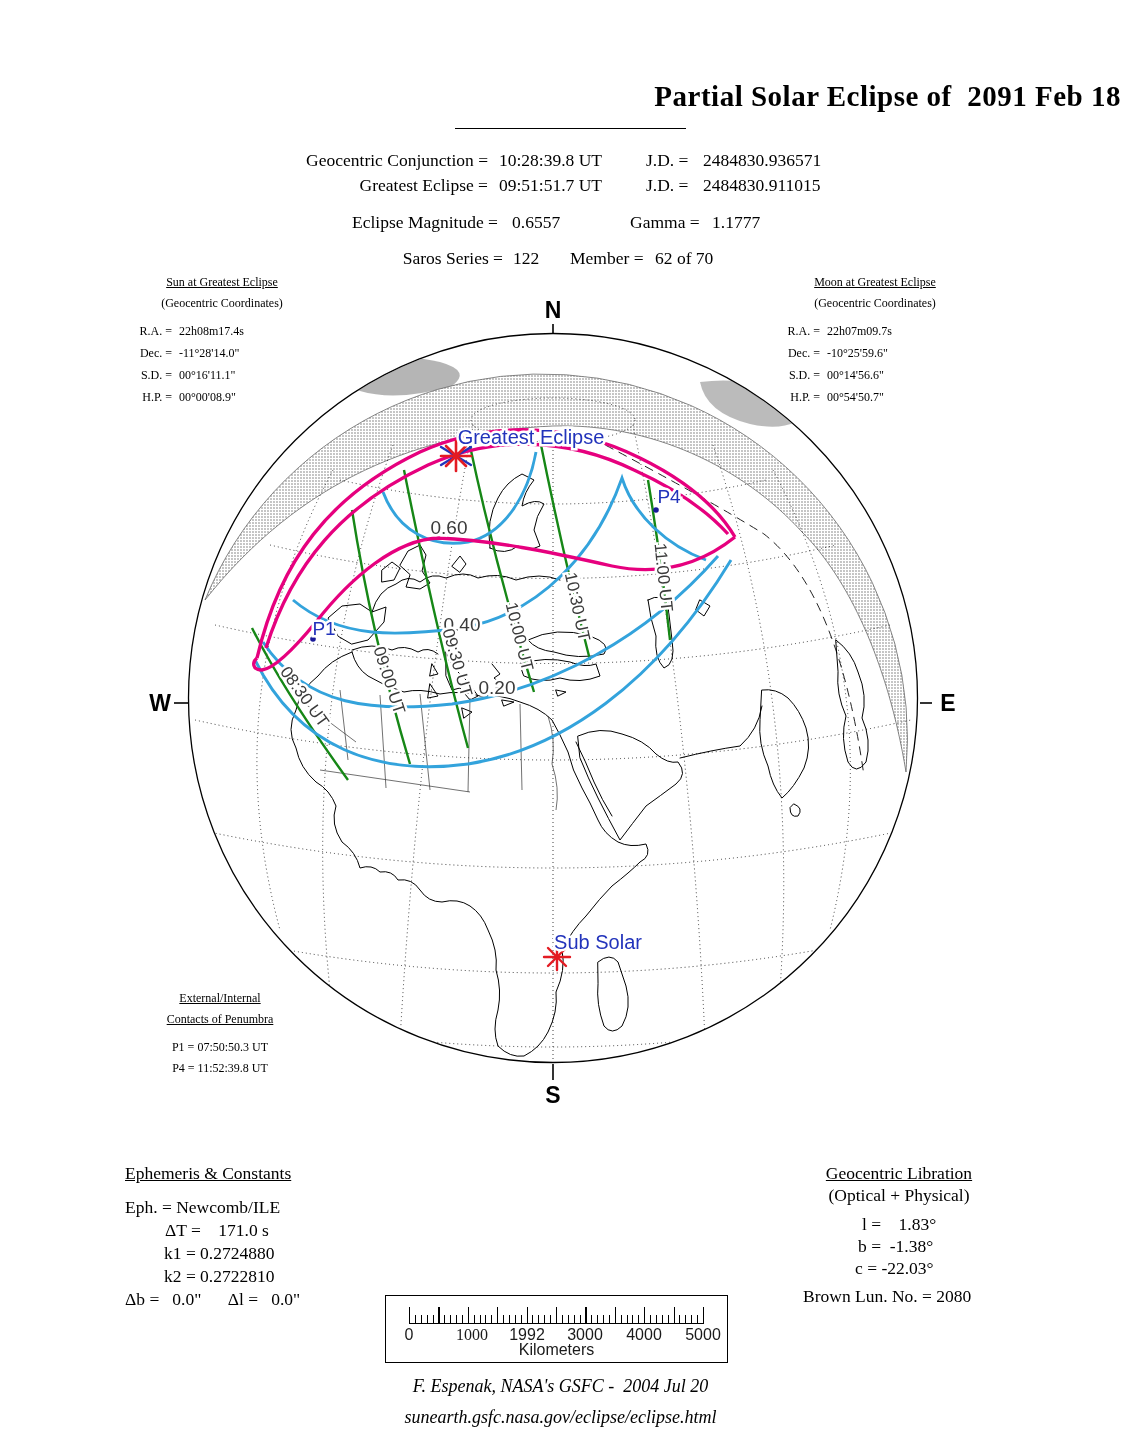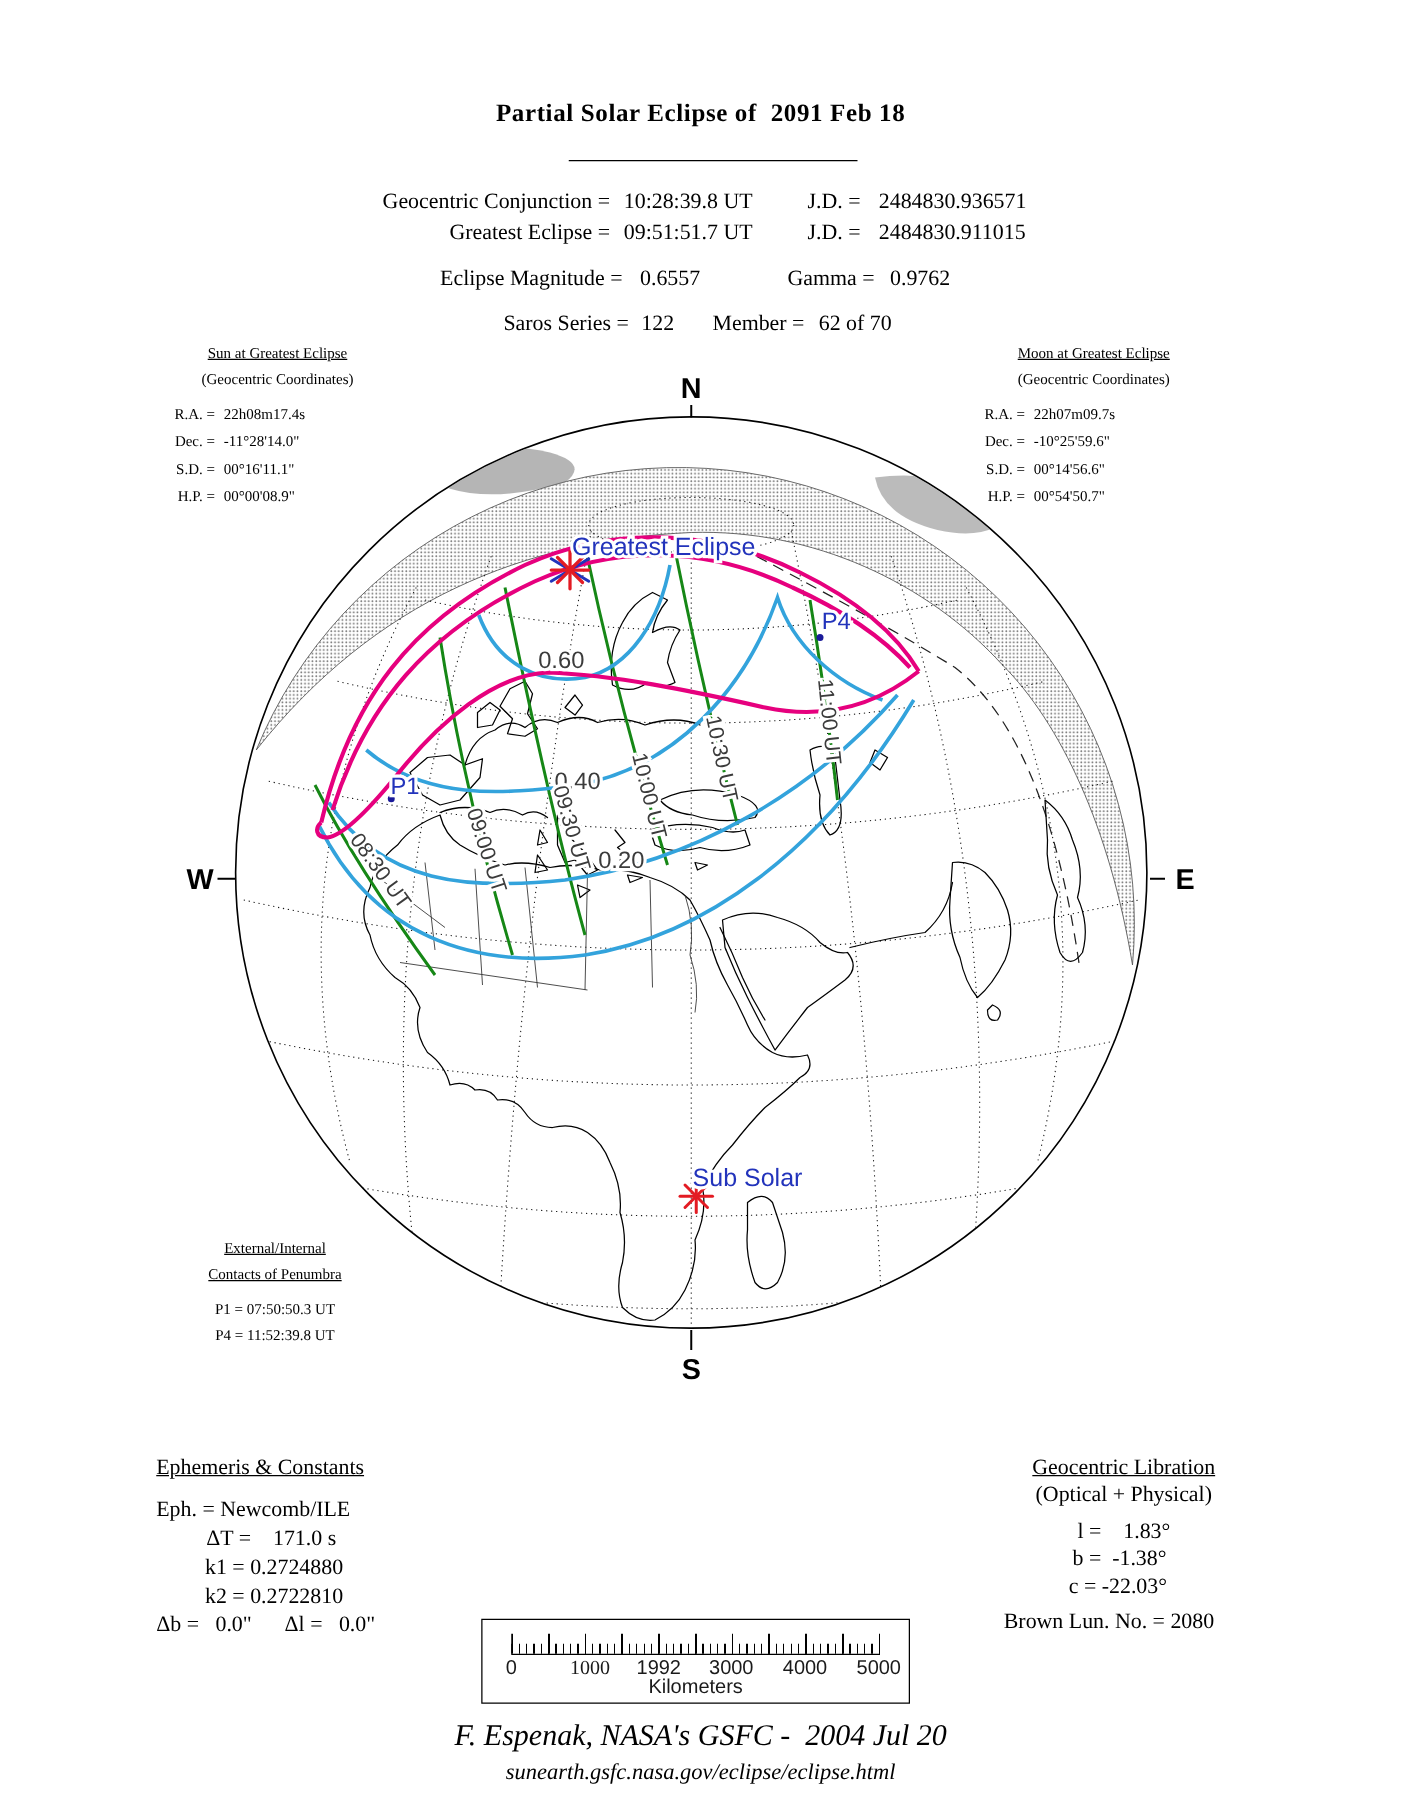--- a/index.html
+++ b/index.html
@@ -1,20 +1,20 @@
 <!DOCTYPE html>
 <html><head>
 <meta charset="utf-8">
 <style>
   html,body{margin:0;padding:0;background:#fff;}
   #page{position:relative;width:1121px;height:1452px;background:#ffffff;overflow:hidden;
         font-family:"Liberation Serif", serif;color:#000;}
   .abs{position:absolute;white-space:pre;}
   .serif{font-family:"Liberation Serif", serif;font-size:17.5px;}
-  #title{top:80px;left:0;width:100%;text-align:center;font-size:20px;font-weight:bold;letter-spacing:.5px;}
+  #title{top:80px;left:0;width:100%;text-align:right;font-size:29px;font-weight:bold;letter-spacing:.5px;}
   #title-rule{top:128px;left:455px;width:231px;height:1px;background:#000;}
   .r-label{text-align:right;}
   .blk-head{text-decoration:underline;}
   .side-block{position:absolute;text-align:center;font-size:12px;line-height:21px;}
   .coord-rows{display:grid;grid-template-columns:64px auto;column-gap:7px;margin-top:6px;
               text-align:left;line-height:22px;}
   .coord-rows .lab{text-align:right;}
   #scalebox{position:absolute;left:385px;top:1295px;width:341px;height:66px;border:1.4px solid #000;}
   .tickstrip{position:absolute;background-repeat:repeat-x;}
   .ticklabel{position:absolute;width:64px;text-align:center;font-size:16px;color:#1a1a1a;
@@ -36,21 +36,21 @@
   <div class="abs serif" style="left:703px;top:150px;">2484830.936571</div>
 
   <div class="abs serif r-label" style="left:200px;top:175px;width:288px;">Greatest Eclipse =</div>
   <div class="abs serif" style="left:499px;top:175px;">09:51:51.7 UT</div>
   <div class="abs serif" style="left:646px;top:175px;">J.D. =</div>
   <div class="abs serif" style="left:703px;top:175px;">2484830.911015</div>
 
   <div class="abs serif r-label" style="left:240px;top:212px;width:258px;">Eclipse Magnitude =</div>
   <div class="abs serif" style="left:512px;top:212px;">0.6557</div>
   <div class="abs serif" style="left:630px;top:212px;">Gamma =</div>
-  <div class="abs serif" style="left:712px;top:212px;">0.9762</div>
+  <div class="abs serif" style="left:712px;top:212px;">1.1777</div>
 
   <div class="abs serif r-label" style="left:280px;top:248px;width:223px;">Saros Series =</div>
   <div class="abs serif" style="left:513px;top:248px;">122</div>
   <div class="abs serif" style="left:570px;top:248px;">Member =</div>
   <div class="abs serif" style="left:655px;top:248px;">62 of 70</div>
 
   <div class="side-block" style="left:108px;top:272px;width:228px;">
     <div class="blk-head">Sun at Greatest Eclipse</div>
     <div>(Geocentric Coordinates)</div>
     <div class="coord-rows">
@@ -260,16 +260,16 @@
     <div style="position:absolute;left:23px;top:26.5px;width:295px;height:1.4px;background:#000;"></div>
     <span class="ticklabel" style="left:-9px;top:30px;">0</span>
     <span class="ticklabel" style="left:54px;top:30px;font-family:Liberation Serif, serif;">1000</span>
     <span class="ticklabel" style="left:109px;top:30px;">1992</span>
     <span class="ticklabel" style="left:167px;top:30px;">3000</span>
     <span class="ticklabel" style="left:226px;top:30px;">4000</span>
     <span class="ticklabel" style="left:285px;top:30px;">5000</span>
     <div class="ticklabel" style="left:0;top:45px;width:341px;">Kilometers</div>
   </div>
 
-  <div class="abs serif foot" style="top:1376px;font-size:24px;">F. Espenak, NASA's GSFC -  2004 Jul 20</div>
+  <div class="abs serif foot" style="top:1376px;font-size:18px;">F. Espenak, NASA's GSFC -  2004 Jul 20</div>
   <div class="abs serif foot" style="top:1407px;font-size:18px;">sunearth.gsfc.nasa.gov/eclipse/eclipse.html</div>
 
 </div>
 
 </body></html>

